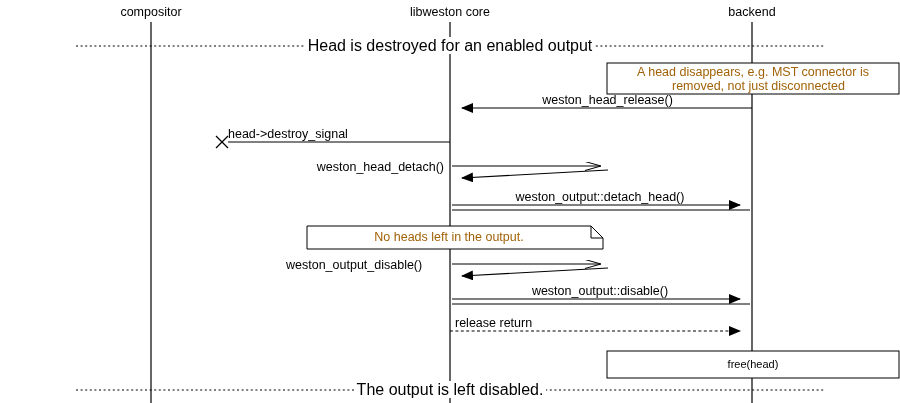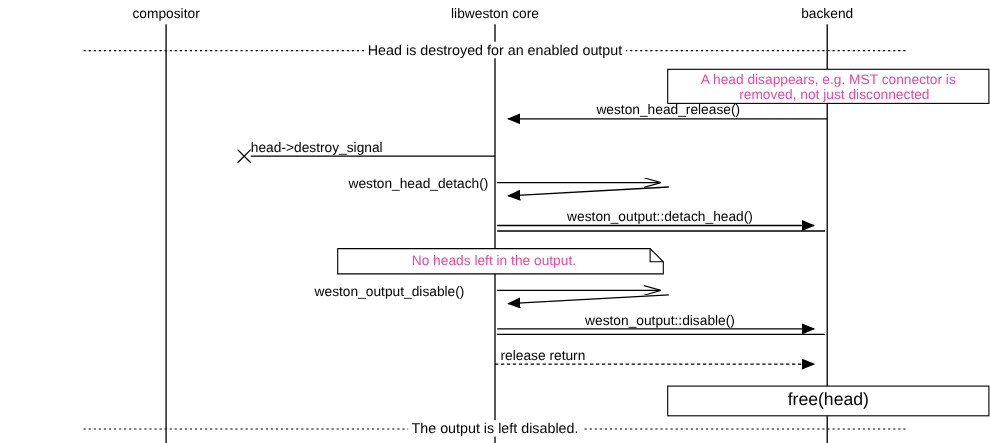--- a/index.html
+++ b/index.html
@@ -33,36 +33,36 @@
     color: #000000;
     white-space: nowrap;
   }
   .actor-label {
     text-align: center;
     font-size: 12.5px;
   }
   .divider-label {
     background: #ffffff;
     padding: 0 3px;
-    font-size: 13px;
+    font-size: 16px;
   }
   .msg-label {
     font-size: 12.5px;
     background: transparent;
   }
   .note-text {
     position: absolute;
     font-size: 12.5px;
     line-height: 14px;
     text-align: center;
-    color: #ec4899;
+    color: #a16207;
   }
   .box-text {
     position: absolute;
-    font-size: 16px;
+    font-size: 11px;
     line-height: 14px;
     text-align: center;
     color: #000000;
   }
 </style>
 </head>
 <body>
 
 <div id="diagram">
 

